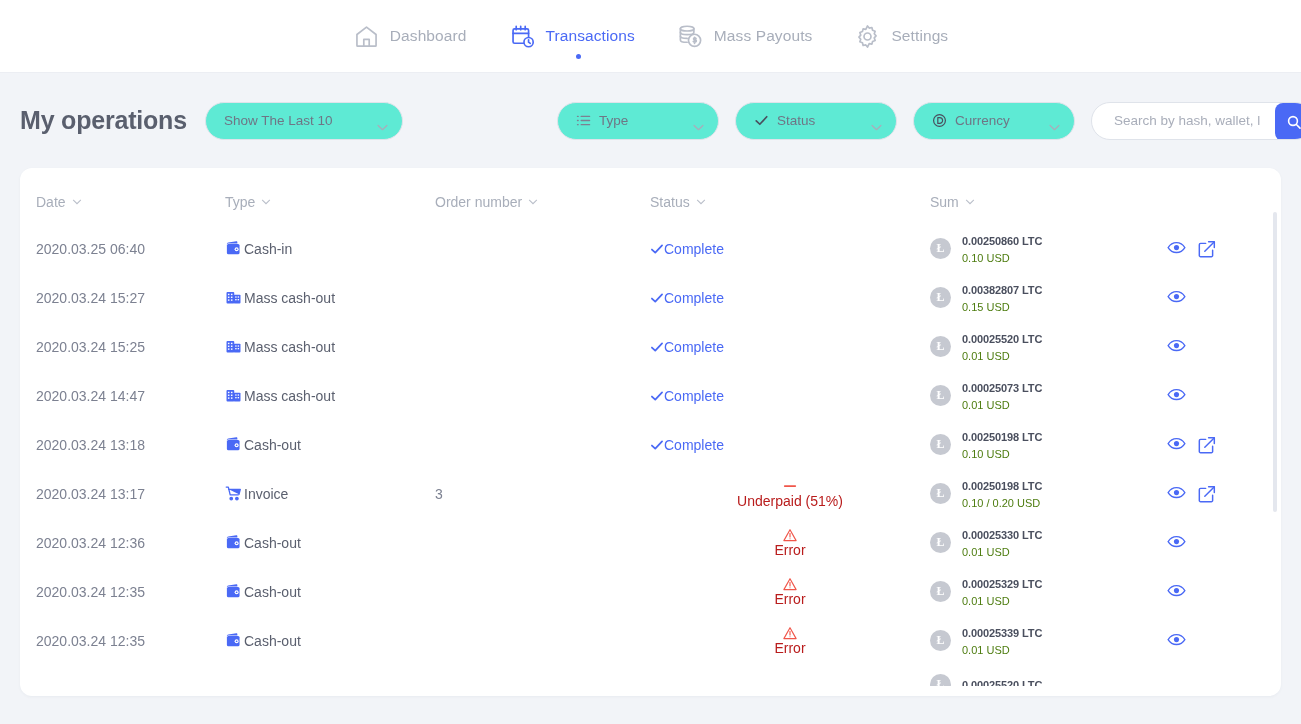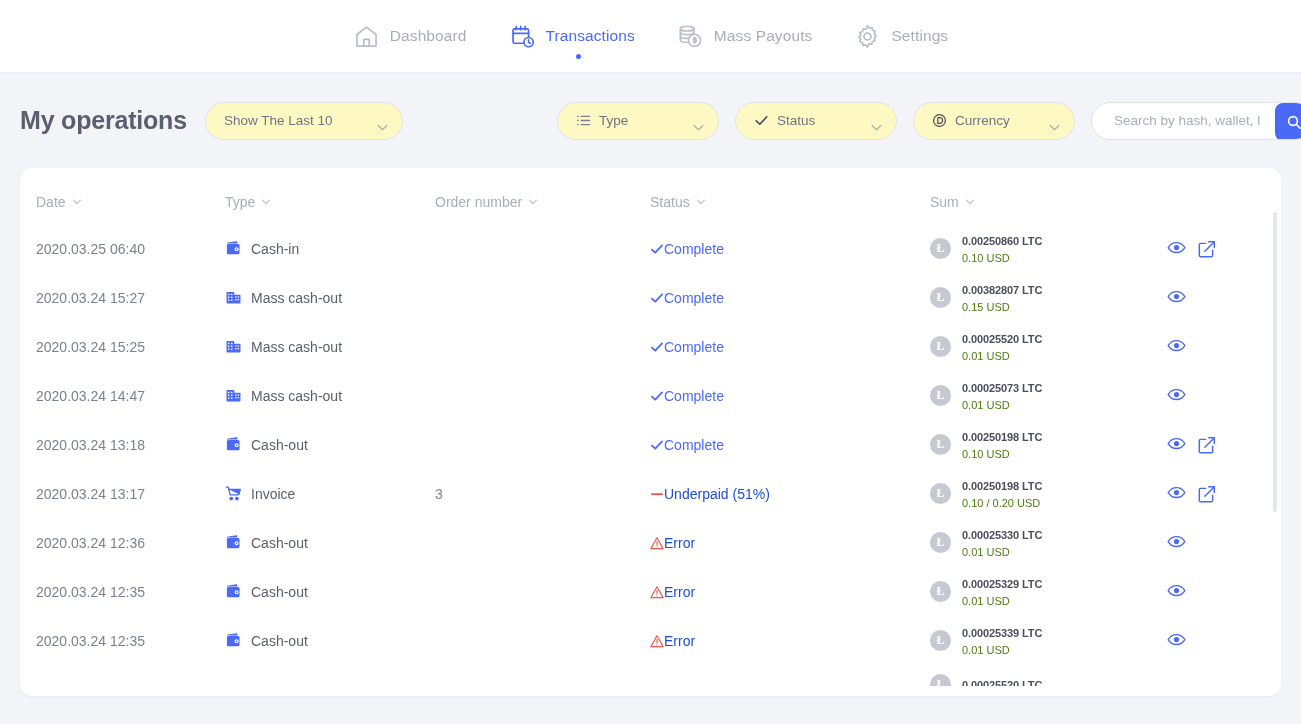--- a/index.html
+++ b/index.html
@@ -58,21 +58,21 @@
     font-size: 25px;
     font-weight: bold;
     color: #5a5f6e;
     letter-spacing: -.2px;
     margin-right: 18px;
   }
   .dropdown {
     height: 38px;
     border: 1px solid #dfe3ea;
     border-radius: 19px;
-    background: #fef9c3;
+    background: #5eead4;
     display: flex;
     align-items: center;
     padding: 0 14px 0 18px;
     cursor: pointer;
     gap: 8px;
   }
   .dropdown .dd-label {
     font-size: 13.5px;
     color: #6f7585;
     white-space: nowrap;
@@ -160,26 +160,26 @@
   tbody td {
     padding: 0;
     height: 49px;
     vertical-align: middle;
     font-size: 14px;
   }
   td.date { color: #7c8191; padding-left: 16px; }
   thead th.date { padding-left: 16px; }
   td.type { color: #5a5f6e; }
   td.order { color: #7c8191; }
-  .cell-flex { display: flex; align-items: center; gap: 9px; }
+  .cell-flex { display: flex; align-items: center; gap: 2px; }
   .type-icon { width: 17px; height: 17px; flex: none; }
 
   .status { display: flex; align-items: center; font-size: 14px; }
   .status.complete { color: #4a69f5; }
-  .status.underpaid, .status.error { color: #1d4ed8; }
+  .status.underpaid, .status.error { color: #b91c1c; flex-direction: column; }
   .st-icon { width: 14px; height: 14px; flex: none; }
 
   .sum { display: flex; align-items: center; gap: 11px; }
   .coin {
     width: 21px; height: 21px; border-radius: 50%;
     background: #c6c9d1;
     display: flex; align-items: center; justify-content: center;
     flex: none;
     color: #fff; font-size: 12px; font-weight: bold;
     font-family: "Liberation Serif", serif;

